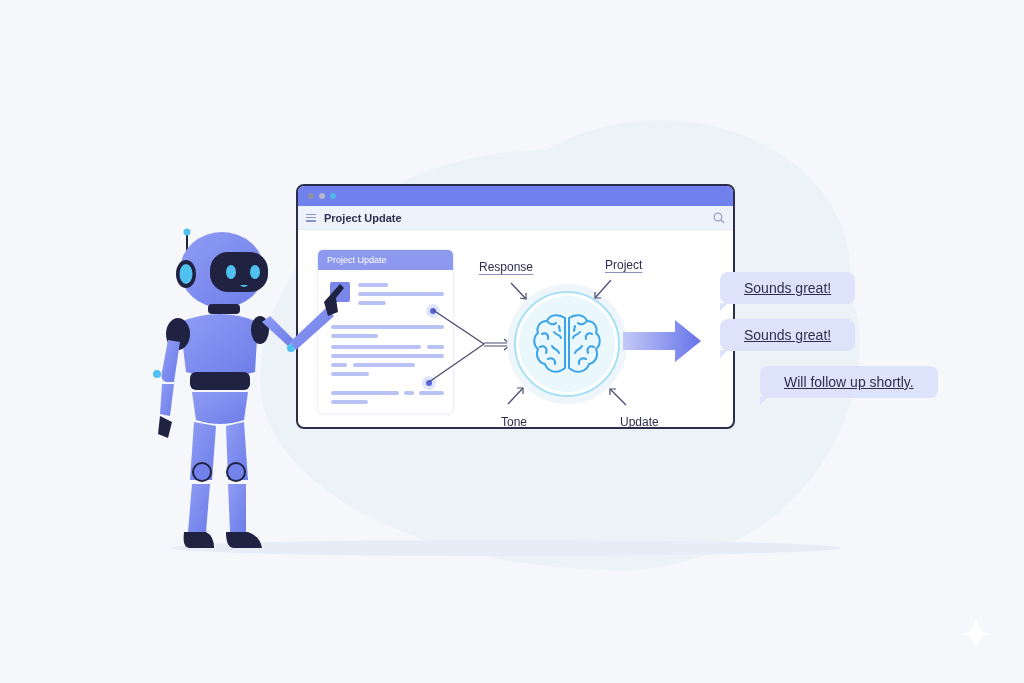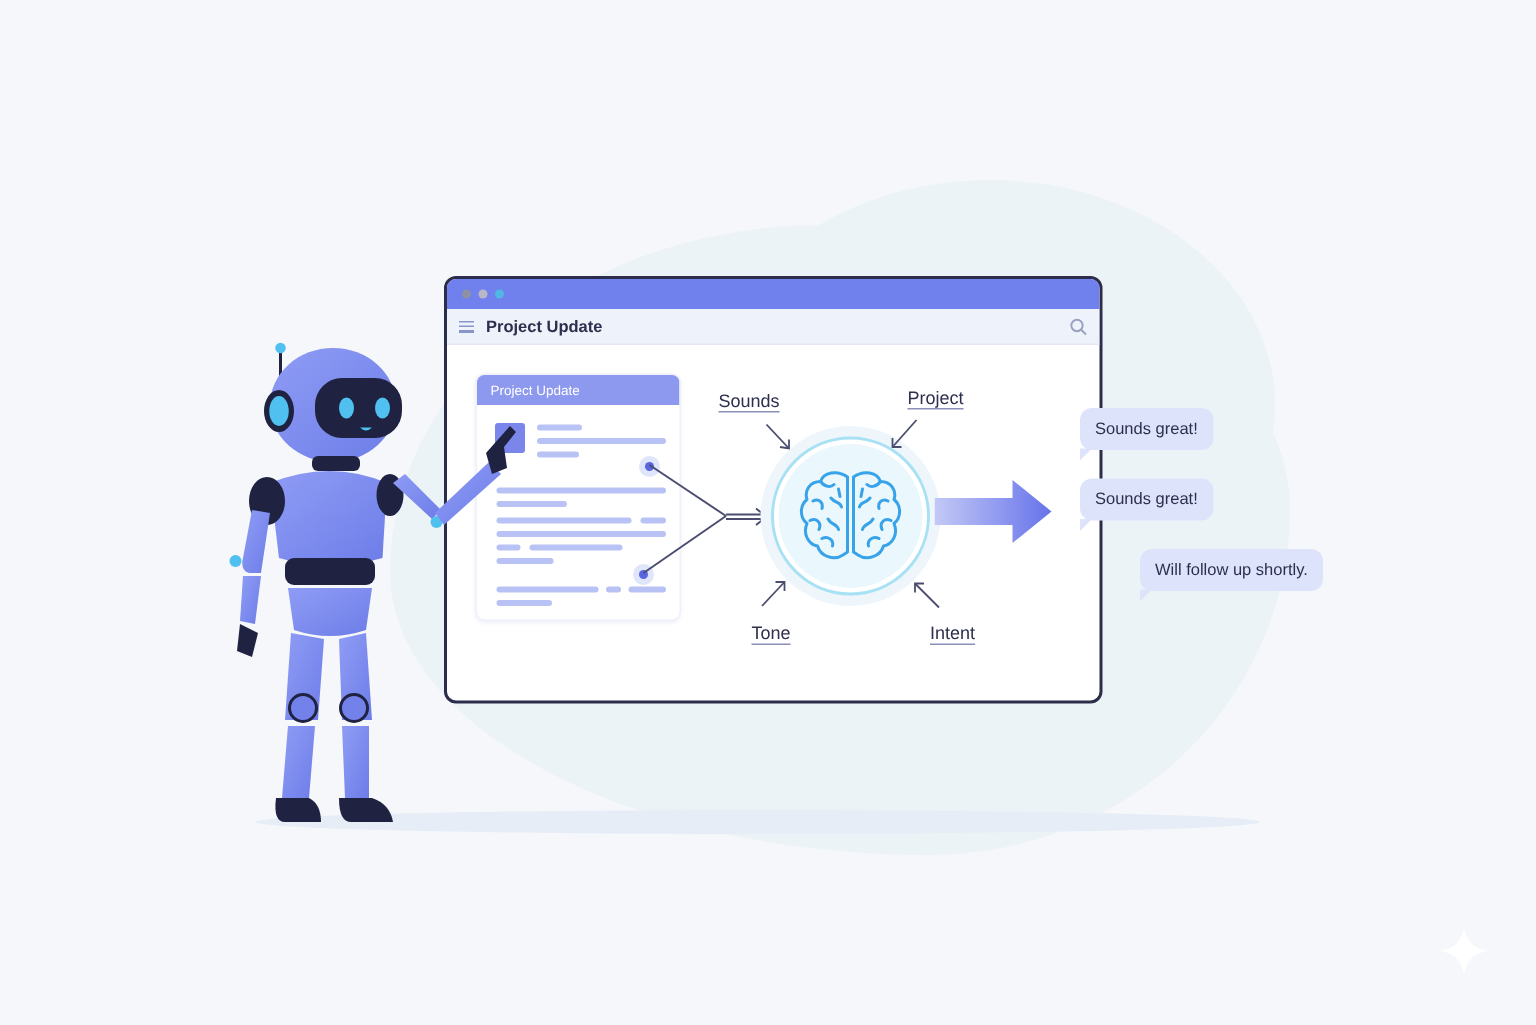--- a/index.html
+++ b/index.html
@@ -3,39 +3,39 @@
 <meta charset="utf-8">
 <style>
   * { box-sizing: border-box; margin: 0; padding: 0; }
   body { width: 1024px; height: 683px; background: #f5f7fa; position: relative; overflow: hidden; font-family: "Liberation Sans", "DejaVu Sans", sans-serif; }
   .blob { position: absolute; background: #ecf3f6; }
   .blob1 { left: 260px; top: 150px; width: 600px; height: 420px; border-radius: 48% 52% 40% 60% / 55% 45% 55% 45%; }
   .blob2 { left: 470px; top: 120px; width: 380px; height: 300px; border-radius: 50%; }
   .floor { position: absolute; left: 170px; top: 540px; width: 670px; height: 16px; border-radius: 50%; background: #e6edf7; }
   .sparkle { position: absolute; left: 960px; top: 618px; width: 32px; height: 32px; }
 
-  .window { position: absolute; left: 296px; top: 184px; width: 439px; height: 285px; background: #fff; border: 2px solid #2b2d4a; border-radius: 8px; overflow: hidden; }
+  .window { position: absolute; left: 296px; top: 184px; width: 439px; height: 245px; background: #fff; border: 2px solid #2b2d4a; border-radius: 8px; overflow: hidden; }
   .titlebar { height: 20px; background: #7080ec; display: flex; align-items: center; padding-left: 10px; gap: 5px; }
   .dot { width: 6px; height: 6px; border-radius: 50%; }
   .addrbar { height: 24px; background: #eef2fb; display: flex; align-items: center; padding: 0 8px; border-bottom: 1px solid #e4e8f3; }
   .menu-icon { width: 10px; height: 8px; display: flex; flex-direction: column; justify-content: space-between; margin-right: 8px; }
   .menu-icon span { height: 1.5px; background: #8a95c7; display: block; }
   .addr-title { font-size: 11px; color: #2d2f4d; font-weight: 600; flex: 1; }
   .search-icon { width: 12px; height: 12px; position: relative; }
 
   .doc { position: absolute; left: 19px; top: 63px; width: 137px; height: 165px; background: #fff; border: 1px solid #eef1f9; border-radius: 6px; box-shadow: 0 1px 3px rgba(60,80,160,0.08); overflow: hidden; }
   .doc-head { height: 20px; background: #8c99ef; color: #fff; font-size: 9px; padding: 5px 9px; }
   .doc-thumb { position: absolute; left: 12px; top: 32px; width: 20px; height: 20px; background: #7a86ea; border-radius: 2px; }
   .line { position: absolute; height: 4px; border-radius: 2px; background: #b9c2f4; }
   .pin { position: absolute; width: 14px; height: 14px; border-radius: 50%; background: #dfe5fb; }
   .pin::after { content: ""; position: absolute; left: 4px; top: 4px; width: 6px; height: 6px; border-radius: 50%; background: #5866e0; }
 
   .label { position: absolute; font-size: 12px; color: #2d2f4d; text-decoration: underline; text-underline-offset: 3px; text-decoration-color: #8a90b8; }
 
-  .bubble { position: absolute; background: #dde3fb; color: #2d2f4d; font-size: 11px; padding: 8px 10px; border-radius: 8px; white-space: nowrap; }
+  .bubble { position: absolute; background: #dde3fb; color: #2d2f4d; font-size: 14px; padding: 8px 24px; border-radius: 8px; white-space: nowrap; text-decoration: underline; }
   .bubble::before { content: ""; position: absolute; left: 0; bottom: -7px; border-left: 8px solid #dde3fb; border-bottom: 8px solid transparent; }
 </style>
 </head>
 <body>
 
 <div class="blob blob1"></div>
 <div class="blob blob2"></div>
 <div class="floor"></div>
 
 <div class="window">
@@ -104,24 +104,24 @@
 
   <svg style="position:absolute;left:234px;top:126px" width="70" height="64" viewBox="0 0 70 64">
     <g fill="none" stroke="#38a3e8" stroke-width="2" stroke-linecap="round" stroke-linejoin="round">
       <path d="M33 6 C26 1 17 3 15 9 C8 9 4 15 6 21 C1 25 1 33 6 37 C3 44 7 51 13 52 C15 59 24 62 30 58 L33 56 Z"></path>
       <path d="M37 6 C44 1 53 3 55 9 C62 9 66 15 64 21 C69 25 69 33 64 37 C67 44 63 51 57 52 C55 59 46 62 40 58 L37 56 Z"></path>
       <path d="M15 9 C18 13 22 13 24 11 M10 22 C14 20 17 23 16 27 M22 20 C25 24 28 22 29 26 M8 35 C12 33 16 36 14 41 M20 34 C22 38 26 37 27 41 M16 47 C20 45 24 48 23 52 M27 14 L28 19"></path>
       <path d="M55 9 C52 13 48 13 46 11 M60 22 C56 20 53 23 54 27 M48 20 C45 24 42 22 41 26 M62 35 C58 33 54 36 56 41 M50 34 C48 38 44 37 43 41 M54 47 C50 45 46 48 47 52 M43 14 L42 19"></path>
     </g>
   </svg>
 
-  <div class="label" style="left:181px;top:74px">Sounds</div>
+  <div class="label" style="left:181px;top:74px">Response</div>
   <div class="label" style="left:307px;top:72px">Project</div>
   <div class="label" style="left:203px;top:229px">Tone</div>
-  <div class="label" style="left:322px;top:229px">Intent</div>
+  <div class="label" style="left:322px;top:229px">Update</div>
 </div>
 
 <svg style="position:absolute;left:623px;top:320px" width="80" height="44">
   <defs>
       <linearGradient id="ag" x1="0" x2="1">
         <stop offset="0" stop-color="#c3c9f6"></stop>
         <stop offset="1" stop-color="#6673ea"></stop>
       </linearGradient>
     </defs>
   <polygon points="0,12 52,12 52,0 78,21 52,42 52,30 0,30" fill="url(#ag)"></polygon>

